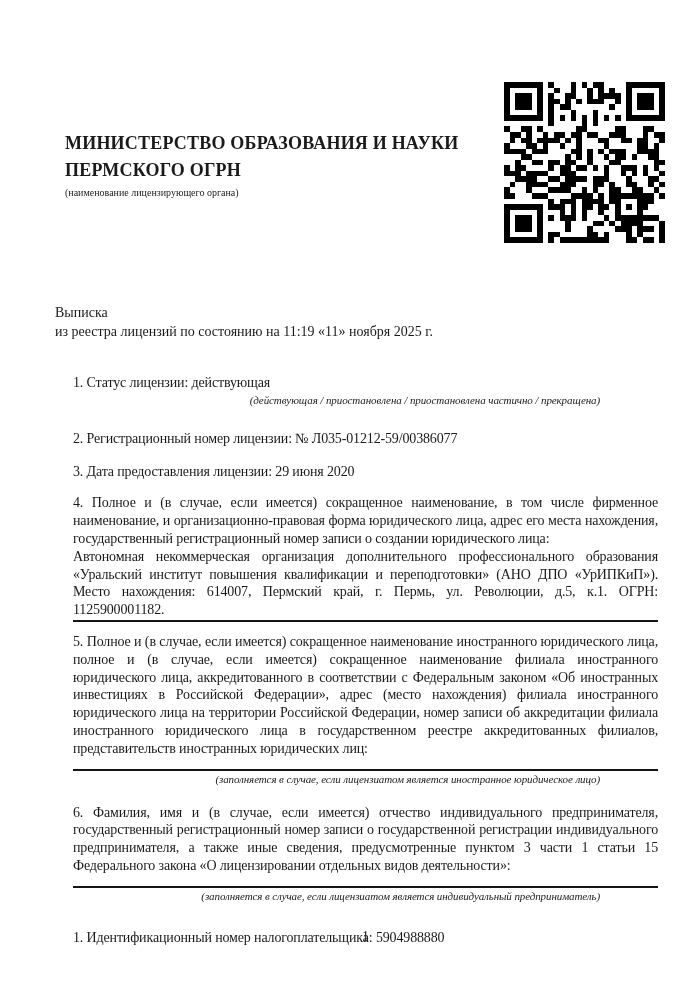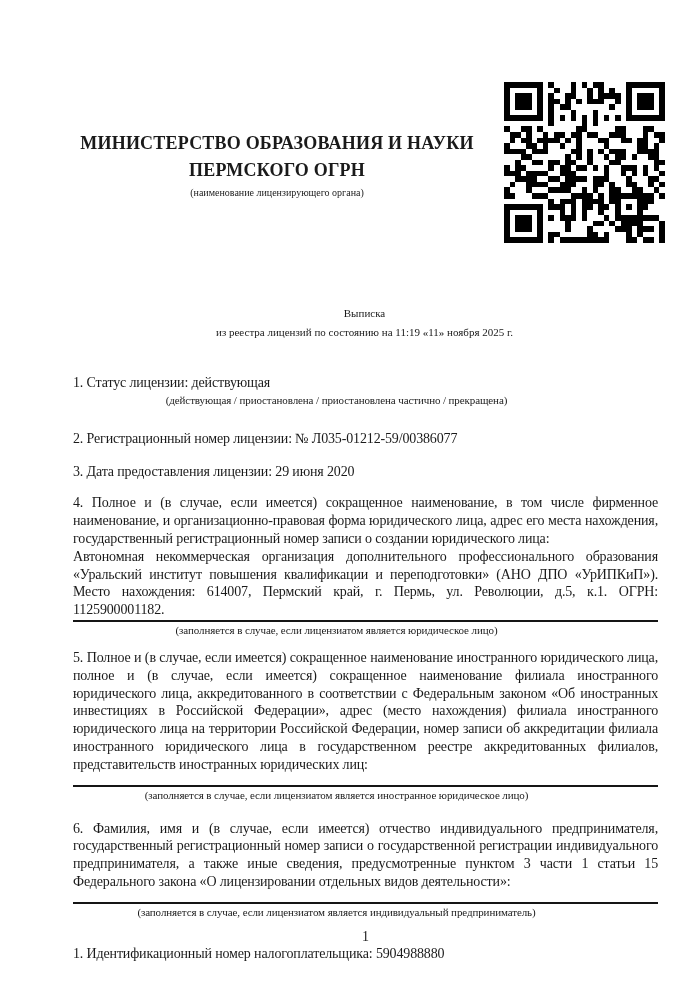--- a/index.html
+++ b/index.html
@@ -15,21 +15,20 @@
     color: #1a1a1a;
     font-family: "Liberation Serif", "DejaVu Serif", serif;
     overflow: hidden;
   }
   
   .header-left {
     position: absolute;
     top: 130px;
     left: 65px;
     width: 424px;
-    text-align: center;
   }
   .ministry-line {
     font-size: 18px;
     font-weight: bold;
     line-height: 27px;
     letter-spacing: 0.2px;
   }
   .ministry-caption {
     font-size: 10px;
     line-height: 14px;
@@ -40,45 +39,46 @@
     top: 82px;
     left: 504px;
     width: 161px;
     height: 161px;
   }
   .qr-box svg { width: 100%; height: 100%; display: block; }
   
   .doc-title {
     position: absolute;
     top: 304px;
-    left: 64px;
+    left: 55px;
     width: 601px;
-    text-align: center;
-    font-size: 11px;
+    text-align: left;
+    font-size: 14px;
     line-height: 18.5px;
   }
   
   .content {
     position: absolute;
     top: 366px;
     left: 65px;
     width: 601px;
     font-size: 14px;
     line-height: 17.8px;
     letter-spacing: -0.15px;
   }
   .item { margin: 8px; }
   .item p { margin: 0; }
   .just { text-align: justify; }
   .small-caption {
     font-size: 11px;
     line-height: 16px;
     letter-spacing: -0.1px;
-    text-align: center;
+    text-align: right;
     padding-right: 58px; 
+    font-style: italic;
   }
   .rule {
     border: none;
     border-top: 2px solid #151515;
     margin: 1px 0 0 0;
     width: 100%;
   }
   .value-empty { height: 10px; }
   .mb-i1 { margin-bottom: 22px; }
   .mb-i2 { margin-bottom: 15px; }
@@ -545,21 +545,20 @@
     </div>
 
     <div class="item mb-i3">
       <p>3. Дата предоставления лицензии: 29 июня 2020</p>
     </div>
 
     <div class="item mb-i4">
       <p class="just">4. Полное и (в случае, если имеется) сокращенное наименование, в том числе фирменное наименование, и организационно-правовая форма юридического лица, адрес его места нахождения, государственный регистрационный номер записи о создании юридического лица:</p>
       <p class="just">Автономная некоммерческая организация дополнительного профессионального образования «Уральский институт повышения квалификации и переподготовки» (АНО ДПО «УрИПКиП»). Место нахождения: 614007, Пермский край, г. Пермь, ул. Революции, д.5, к.1. ОГРН: 1125900001182.</p>
       <hr class="rule">
-      <div class="small-caption">(заполняется в случае, если лицензиатом является юридическое лицо)</div>
     </div>
 
     <div class="item mb-i5">
       <p class="just">5. Полное и (в случае, если имеется) сокращенное наименование иностранного юридического лица, полное и (в случае, если имеется) сокращенное наименование филиала иностранного юридического лица, аккредитованного в соответствии с Федеральным законом «Об иностранных инвестициях в Российской Федерации», адрес (место нахождения) филиала иностранного юридического лица на территории Российской Федерации, номер записи об аккредитации филиала иностранного юридического лица в государственном реестре аккредитованных филиалов, представительств иностранных юридических лиц:</p>
       <div class="value-empty"></div>
       <hr class="rule">
       <div class="small-caption">(заполняется в случае, если лицензиатом является иностранное юридическое лицо)</div>
     </div>
 
     <div class="item mb-i6">

